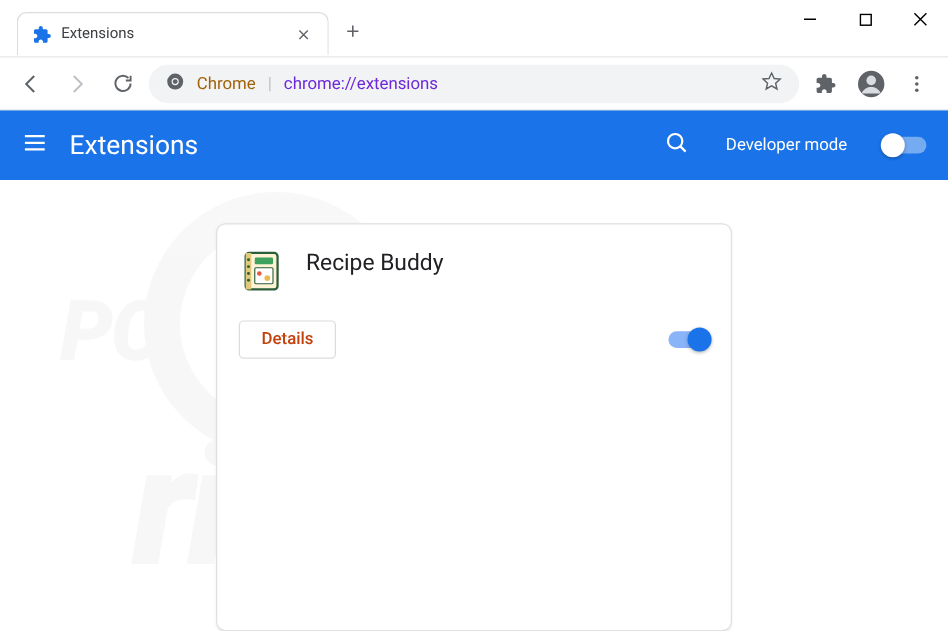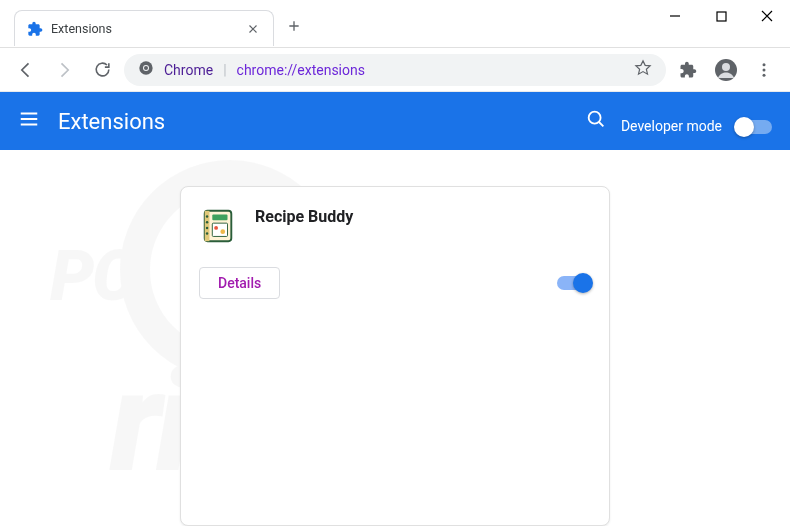--- a/index.html
+++ b/index.html
@@ -13,48 +13,48 @@
 .tab-close { width: 16px; height: 16px; color: #5f6368; display: flex; align-items: center; justify-content: center; cursor: pointer; }
 .newtab { width: 28px; height: 28px; margin-top: 12px; margin-left: 6px; display: flex; align-items: center; justify-content: center; color: #5f6368; cursor: pointer; border-radius: 50%; }
 .window-controls { margin-left: auto; display: flex; height: 40px; }
 .win-btn { width: 46px; height: 32px; display: flex; align-items: center; justify-content: center; color: #000; cursor: pointer; }
 
 
 .toolbar { height: 44px; background: #fff; display: flex; align-items: center; padding: 0 10px; gap: 6px; border-bottom: 1px solid #e8eaed; }
 .nav-btn { width: 32px; height: 32px; display: flex; align-items: center; justify-content: center; color: #5f6368; cursor: pointer; border-radius: 50%; }
 .nav-btn.disabled { color: #bdc1c6; cursor: default; }
 .omnibox { flex: 1; height: 32px; background: #f1f3f4; border-radius: 16px; display: flex; align-items: center; padding: 0 14px; gap: 10px; color: #5f6368; font-size: 14px; }
-.omnibox .chrome-chip { color: #4c1d95; }
+.omnibox .chrome-chip { color: #a16207; }
 .omnibox .sep { color: #bdc1c6; }
 .omnibox .url { color: #6d28d9; }
 .star { margin-left: auto; color: #5f6368; }
 .ext-icon, .avatar, .menu-dots { width: 32px; height: 32px; display: flex; align-items: center; justify-content: center; color: #5f6368; cursor: pointer; }
 .avatar svg { width: 24px; height: 24px; }
 
 
 .blue-header { height: 58px; background: #1a73e8; display: flex; align-items: center; padding: 0 18px; color: #fff; gap: 18px; }
 .hamburger { cursor: pointer; }
 .header-title { font-size: 22px; font-weight: 400; }
-.header-right { margin-left: auto; display: flex; align-items: flex-end; gap: 14px; }
+.header-right { margin-left: auto; display: flex; align-items: center; gap: 30px; }
 .search-icon-h { cursor: pointer; }
 .dev-mode-label { font-size: 14px; }
 .toggle-dev { width: 36px; height: 14px; background: rgba(255,255,255,0.4); border-radius: 10px; position: relative; cursor: pointer; }
 .toggle-dev::after { content: ''; position: absolute; width: 20px; height: 20px; background: #fff; border-radius: 50%; top: -3px; left: -2px; box-shadow: 0 1px 3px rgba(0,0,0,0.3); }
 
 
 .content { background: #fff; height: calc(526px - 48px - 44px - 58px); display: flex; justify-content: center; padding-top: 36px; position: relative; }
 .watermark { position: absolute; inset: 0; pointer-events: none; display: flex; align-items: center; justify-content: center; overflow: hidden; }
 .card { width: 430px; background: #fff; border: 1px solid #e0e0e0; border-radius: 8px; box-shadow: 0 1px 2px rgba(60,64,67,0.1); padding: 20px 18px 18px 18px; position: relative; z-index: 2; }
 .card-top { display: flex; gap: 18px; margin-bottom: 22px; }
 .ext-logo { width: 38px; height: 38px; flex-shrink: 0; }
 .ext-info { flex: 1; }
-.ext-name { font-size: 16px; color: #202124; margin-bottom: 3px; font-weight: 700; }
+.ext-name { font-size: 19px; color: #202124; margin-bottom: 3px; font-weight: 400; }
 .ext-desc { font-size: 13.5px; color: #5f6368; line-height: 1.5; }
 .card-bottom { display: flex; align-items: center; gap: 10px; }
-.action-btn { padding: 7px 18px; border: 1px solid #dadce0; border-radius: 4px; background: #fff; color: #a21caf; font-size: 14px; cursor: pointer; font-weight: 500; }
+.action-btn { padding: 7px 18px; border: 1px solid #dadce0; border-radius: 4px; background: #fff; color: #c2410c; font-size: 14px; cursor: pointer; font-weight: 500; }
 .toggle-on { margin-left: auto; width: 34px; height: 14px; background: #8ab4f8; border-radius: 10px; position: relative; cursor: pointer; }
 .toggle-on::after { content: ''; position: absolute; width: 20px; height: 20px; background: #1a73e8; border-radius: 50%; top: -3px; right: -2px; box-shadow: 0 1px 3px rgba(0,0,0,0.3); }
 </style>
 </head>
 <body>
 
 <div class="titlebar">
   <div class="tab">
     <span class="tab-icon">
       <svg viewBox="0 0 24 24" width="16" height="16" fill="#1a73e8">

